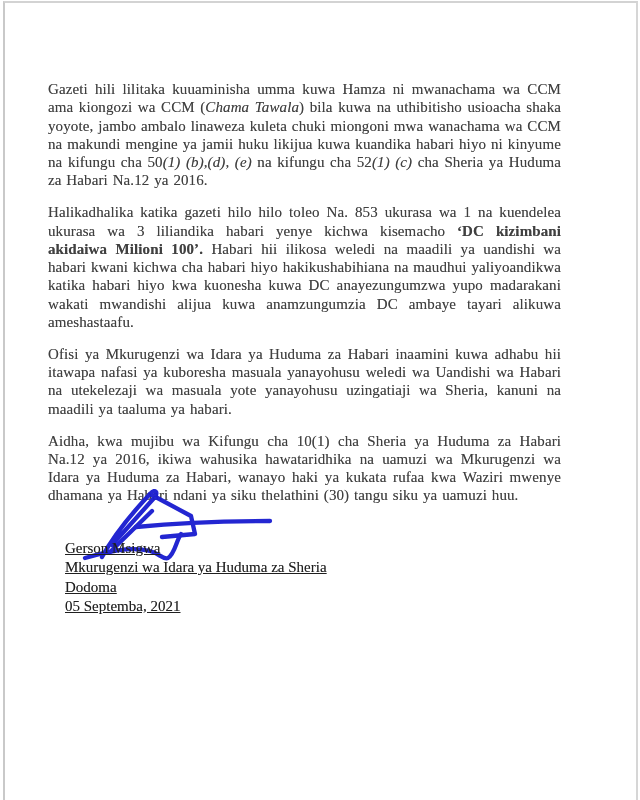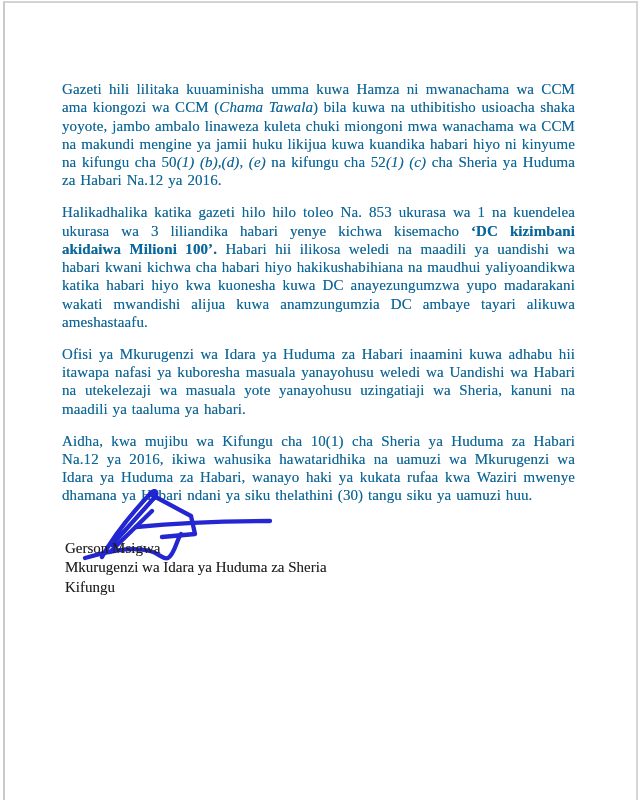--- a/index.html
+++ b/index.html
@@ -12,40 +12,41 @@
   }
   .scan-frame{
     position:absolute;left:3px;top:1px;right:2px;bottom:0;
     border-top:2px solid #d3d3d3;
     border-left:2px solid #c9c9c9;
     border-right:2px solid #d6d6d6;
     pointer-events:none;
   }
   .content{
     position:absolute;
-    left:62px;top:80px;width:513px;
-    color:#0369a1;
+    left:48px;top:80px;width:513px;
+    color:#404040;
     font-size:15px;
     line-height:18.3px;
     text-align:justify;
     letter-spacing:0.1px;
     word-spacing:1px;
     text-shadow:0 0 0.5px rgba(40,40,40,0.45);
   }
   .para{margin:0 0 13.5px 0;}
   .seg-normal{font-style:normal;font-weight:normal;}
   .seg-italic{font-style:italic;}
   .seg-bold{font-weight:bold;}
   .sig-block{
     position:absolute;
     left:65px;top:539px;
     color:#1f1f1f;
     font-size:15px;
     line-height:19.3px;
     text-shadow:0 0 0.5px rgba(40,40,40,0.45);
+    text-decoration:underline;
   }
   .signature-svg{
     position:absolute;
     left:64px;top:481px;
     width:220px;height:95px;
     overflow:visible;
   }
 </style>
 </head>
 <body>
@@ -67,14 +68,15 @@
     <path d="M86 13 L 127 35 L 131 53 L 98 56"></path>
     <path d="M72 46 C 112 42, 164 40, 206 40"></path>
     <path d="M21 77 C 42 71, 66 65, 86 70 C 95 72, 99 79, 104 77 C 111 73, 112 60, 117 53"></path>
     <path d="M88 30 L 46 71"></path>
   </g>
 </svg>
 
 <div class="sig-block">
   <div>Gerson Msigwa</div>
   <div>Mkurugenzi wa Idara ya Huduma za Sheria</div>
-  <div>Kifungu</div>
+  <div>Dodoma</div>
+  <div>05 Septemba, 2021</div>
 </div>
 
 </body></html>

